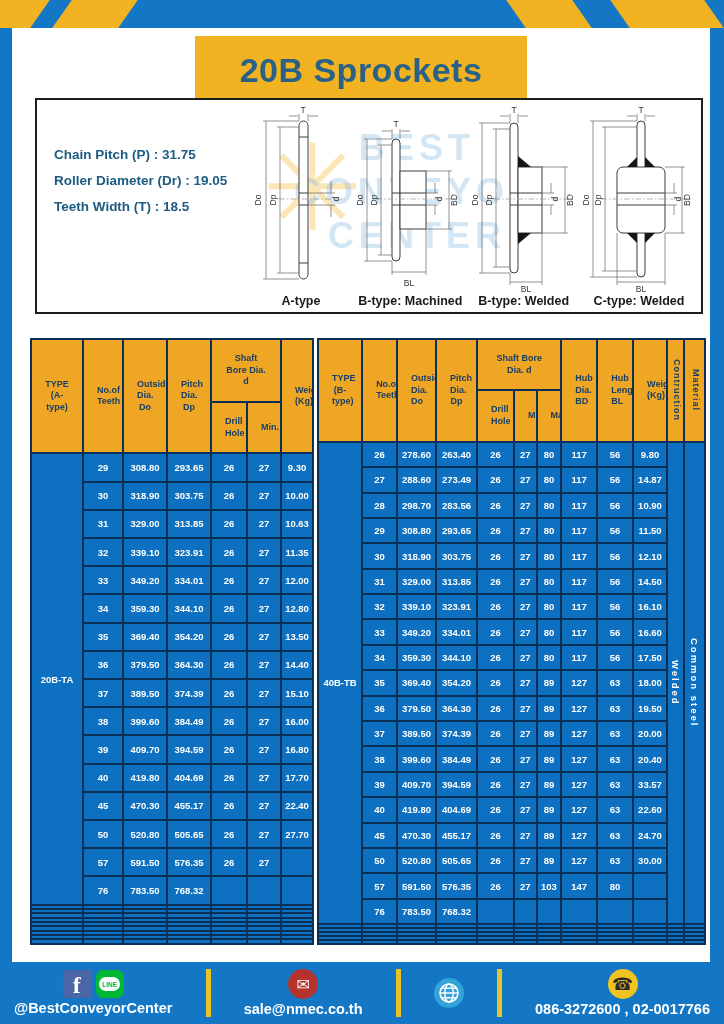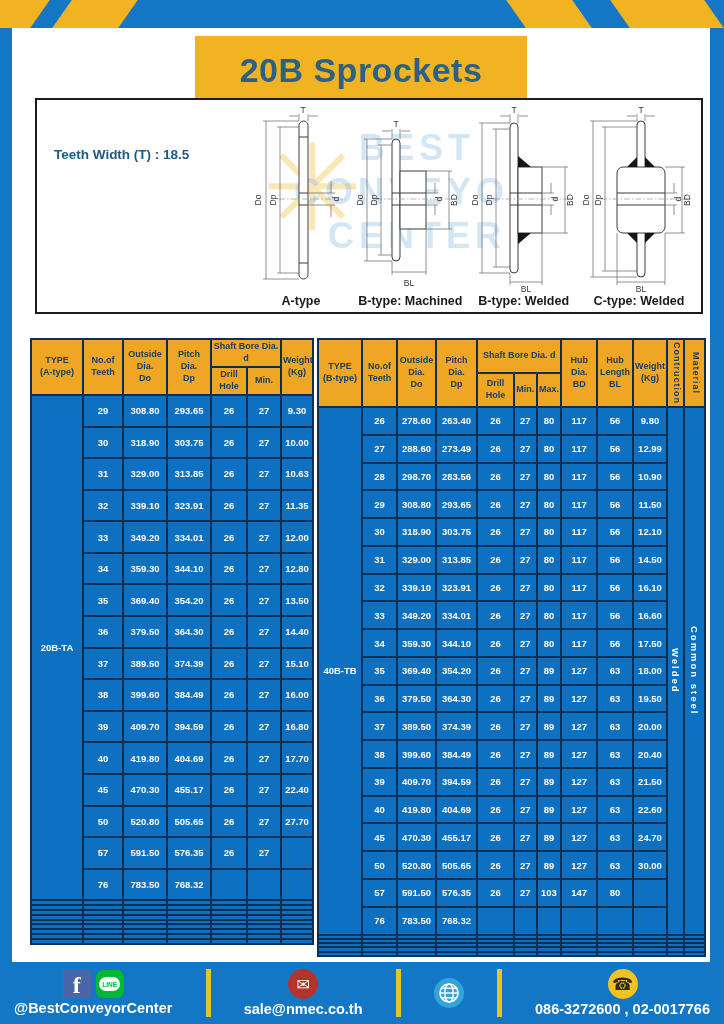--- a/index.html
+++ b/index.html
@@ -32,21 +32,21 @@
   svg.diag .dim{stroke:#777;stroke-width:.8;}
   svg.diag .cl{stroke:#999;stroke-width:.7;stroke-dasharray:6 2 1.5 2;}
   svg.diag text{font-family:"Liberation Sans",sans-serif;font-size:8.5px;fill:#333;stroke:none;}
   svg.diag .weld{fill:#161616;stroke:none;}
   
   .tables{position:absolute;left:18px;top:310px;width:676px;height:607px;display:flex;justify-content:space-between;}
   table.spec{border-collapse:collapse;table-layout:fixed;height:607px;}
   table.ta{width:282px;} table.tb{width:389px;}
   table.spec th,table.spec td{border:2px solid #0c2f55;overflow:hidden;}
   table.spec thead th{background:#f0a625;color:#173f66;font-size:9px;font-weight:700;
-       white-space:pre-line;line-height:1.3;padding:1px;text-align:center;}
+       white-space:pre-line;line-height:1.3;padding:13px;text-align:center;}
   table.spec thead tr{height:28px;}
   table.spec tbody td{background:#0e70c0;color:#fff;font-size:9.5px;font-weight:600;text-align:center;padding:0;}
   table.spec thead th.vert{writing-mode:vertical-rl;letter-spacing:1px;padding:2px 0;}
   td.type-cell{font-size:10px;font-weight:700;}
   td.vert-val{writing-mode:vertical-rl;letter-spacing:2px;font-size:9.5px;}
   
   .footer{position:absolute;left:0;bottom:0;width:724px;height:62px;background:#1377c5;
           display:flex;align-items:center;justify-content:space-between;padding:0 14px;box-sizing:border-box;}
   .f-item{display:flex;flex-direction:column;align-items:center;justify-content:center;gap:2px;}
   .f-item .lbl{color:#fff;font-size:14.5px;font-weight:700;white-space:nowrap;}
@@ -78,20 +78,22 @@
 
     <div class="title-box">
       <span>20B Sprockets</span>
     </div>
 
     <div class="panel">
       <div class="wm-star">✳</div>
       <div class="watermark">BEST CONVEYOR CENTER</div>
 
       <div class="specs">
+        <div>Chain Pitch (P) : 31.75</div>
+        <div>Roller Diameter (Dr) : 19.05</div>
         <div>Teeth Width (T) : 18.5</div>
       </div>
 
       <div class="figs">
 
         <div class="fig">
           <svg class="diag" width="104" height="188" viewBox="0 0 104 188">
             <text x="54" y="8" text-anchor="middle">T</text>
             <line class="dim" x1="40" y1="11" x2="49" y2="11"></line>
               <line class="dim" x1="60" y1="11" x2="69" y2="11"></line>
@@ -546,21 +548,21 @@
             </tr>
             <tr>
               <td>27</td>
               <td>288.60</td>
               <td>273.49</td>
               <td>26</td>
               <td>27</td>
               <td>80</td>
               <td>117</td>
               <td>56</td>
-              <td>12.99</td>
+              <td>14.87</td>
             </tr>
             <tr>
               <td>28</td>
               <td>298.70</td>
               <td>283.56</td>
               <td>26</td>
               <td>27</td>
               <td>80</td>
               <td>117</td>
               <td>56</td>
@@ -678,21 +680,21 @@
             </tr>
             <tr>
               <td>39</td>
               <td>409.70</td>
               <td>394.59</td>
               <td>26</td>
               <td>27</td>
               <td>89</td>
               <td>127</td>
               <td>63</td>
-              <td>21.50</td>
+              <td>33.57</td>
             </tr>
             <tr>
               <td>40</td>
               <td>419.80</td>
               <td>404.69</td>
               <td>26</td>
               <td>27</td>
               <td>89</td>
               <td>127</td>
               <td>63</td>

